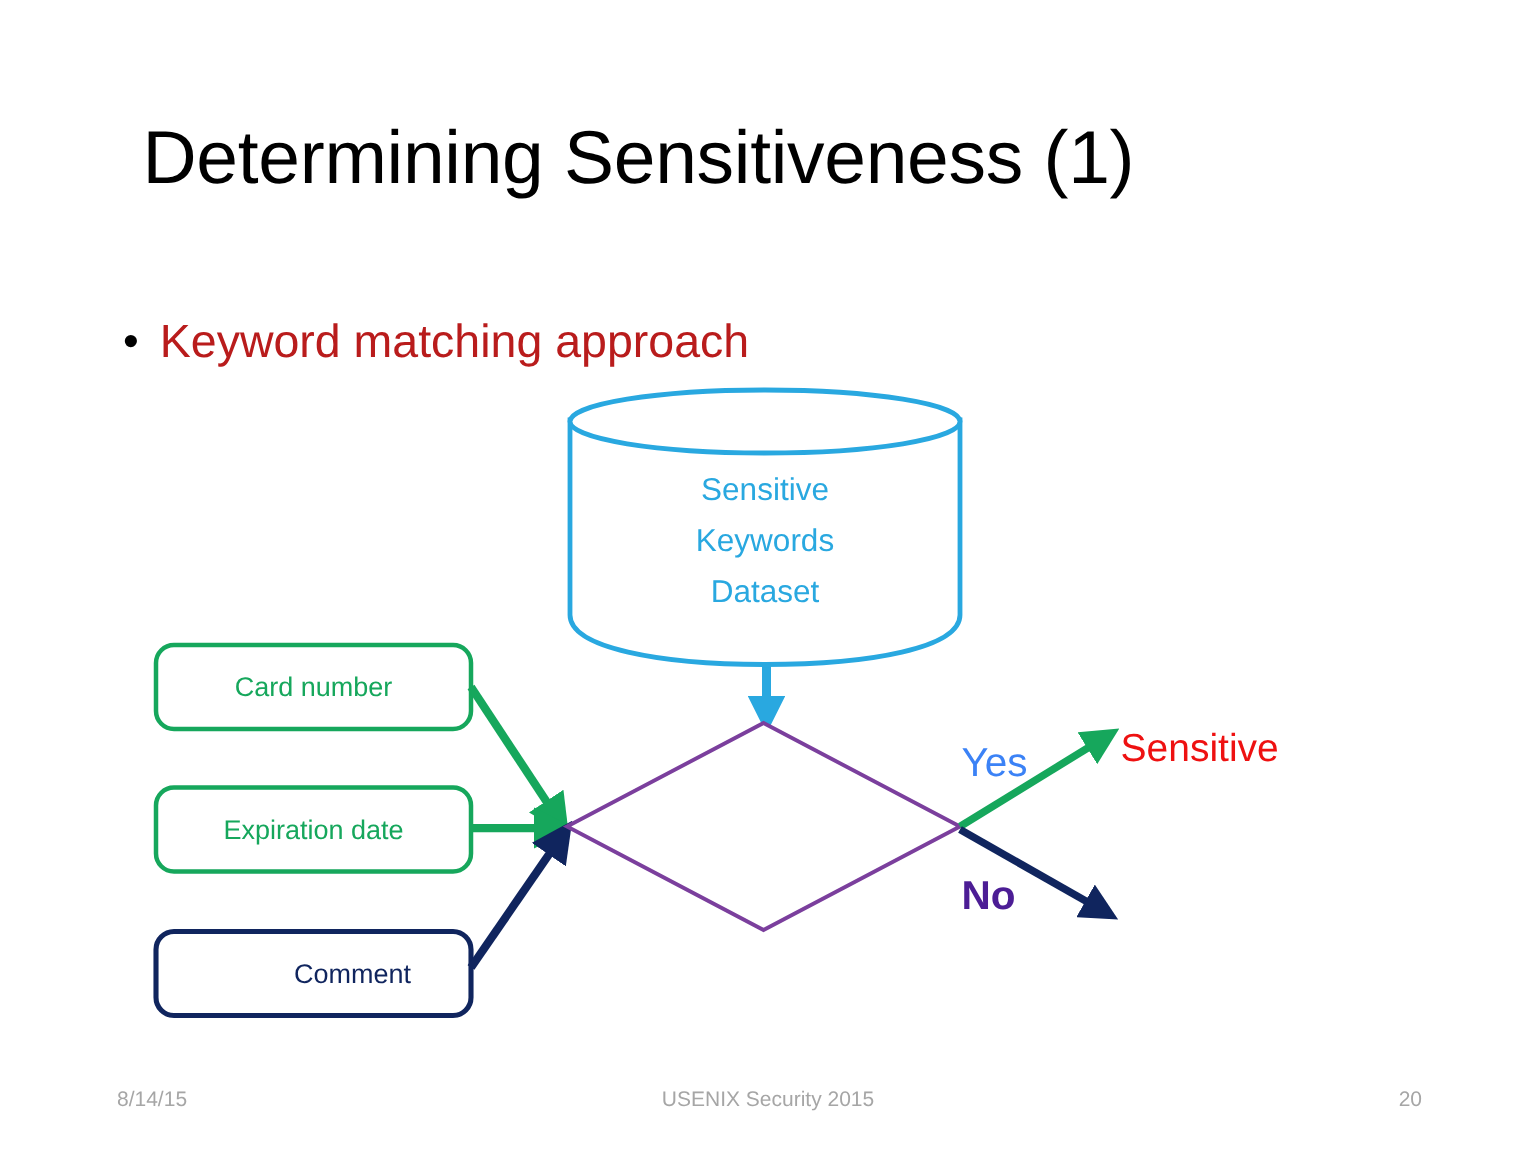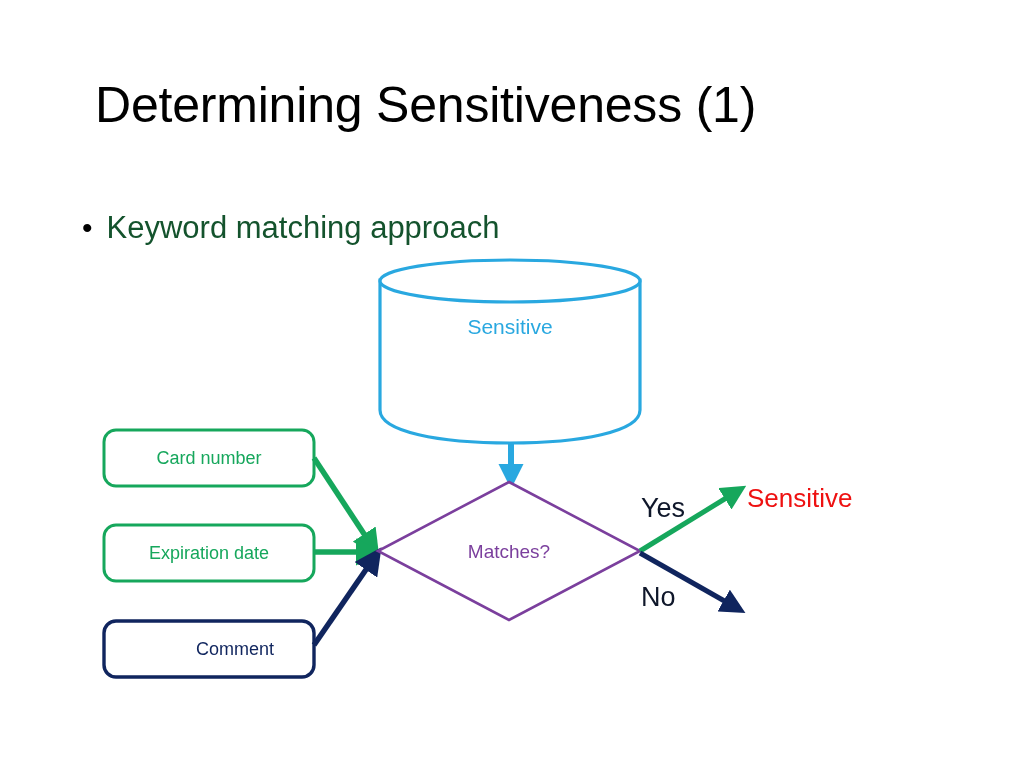--- a/index.html
+++ b/index.html
@@ -47,21 +47,21 @@
     gap: 14px;
   }
   .bullet-dot {
     font-size: 30px;
     line-height: 44px;
     color: #000000;
   }
   .bullet-text {
     font-size: 31px;
     line-height: 44px;
-    color: #14532d;
+    color: #b91c1c;
     white-space: nowrap;
   }
 
   
   .diagram {
     position: absolute;
     left: 0;
     top: 0;
     width: 1024px;
     height: 768px;
@@ -99,22 +99,22 @@
     font-size: 19px;
     line-height: 22px;
     color: #7B3F9D;
   }
 
   .branch-label {
     position: absolute;
     font-size: 27px;
     line-height: 30px;
   }
-  .lbl-yes { left: 641px; top: 493px; color: #0f172a; }
-  .lbl-no  { left: 641px; top: 582px; color: #0f172a; }
+  .lbl-yes { left: 641px; top: 493px; color: #3b82f6; }
+  .lbl-no  { left: 641px; top: 582px; color: #4c1d95; font-weight: bold; }
 
   .outcome-label {
     position: absolute;
     font-size: 26px;
     line-height: 30px;
     color: #EE1111;
   }
   .out-sensitive   { left: 747px; top: 483px; }
   .out-insensitive { left: 747px; top: 592px; }
 
@@ -174,27 +174,33 @@
     <line x1="314" y1="645" x2="374" y2="558" stroke="#10255E" stroke-width="5.5" marker-end="url(#arrow-navy)"></line>
 
     <polygon points="509,482 640,551 509,620 378,551" fill="#ffffff" stroke="#7B3F9D" stroke-width="2.6"></polygon>
 
     <line x1="640" y1="551" x2="736" y2="492" stroke="#16A75C" stroke-width="5" marker-end="url(#arrow-green)"></line>
     <line x1="640" y1="553" x2="735" y2="607" stroke="#10255E" stroke-width="5" marker-end="url(#arrow-navy)"></line>
   </svg>
 
   <div class="db-label">
     <div>Sensitive</div>
+    <div>Keywords</div>
+    <div>Dataset</div>
   </div>
 
   <div class="node-box-label lbl-card">Card number</div>
   <div class="node-box-label lbl-expiration">Expiration date</div>
   <div class="node-box-label lbl-comment">Comment</div>
 
-  <div class="diamond-label">Matches?</div>
 
   <div class="branch-label lbl-yes">Yes</div>
   <div class="branch-label lbl-no">No</div>
 
   <div class="outcome-label out-sensitive">Sensitive</div>
 
+  <div class="footer">
+    <span class="footer-date">8/14/15</span>
+    <span class="footer-center">USENIX Security 2015</span>
+    <span class="footer-page">20</span>
+  </div>
 
 </div>
 
 </body></html>

